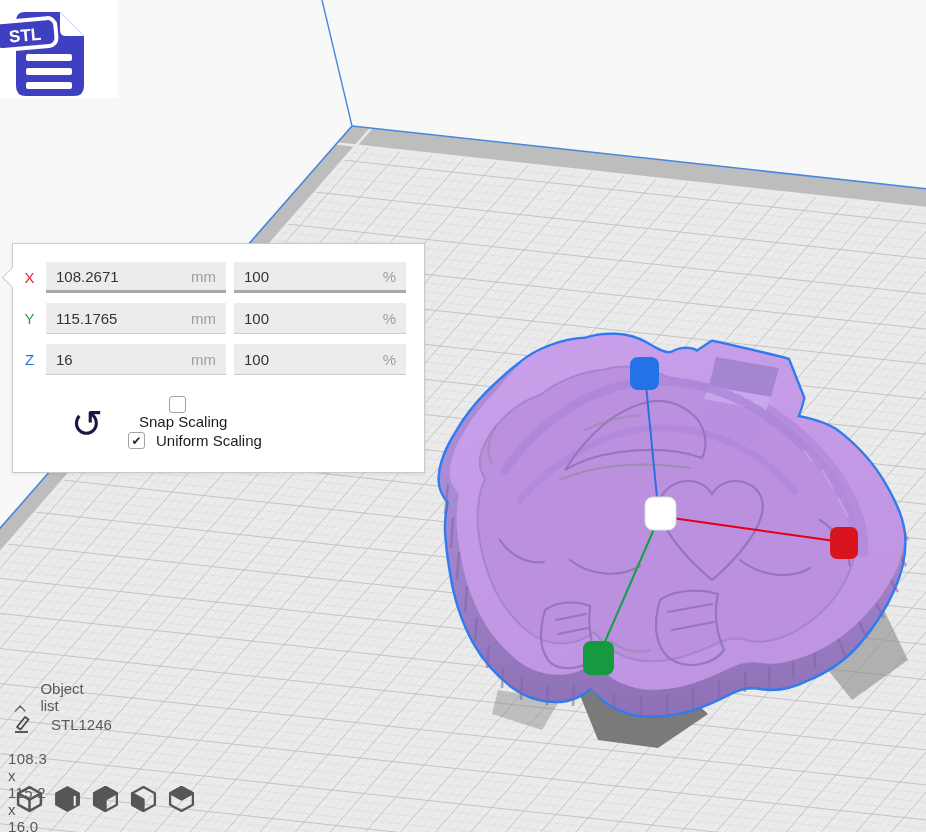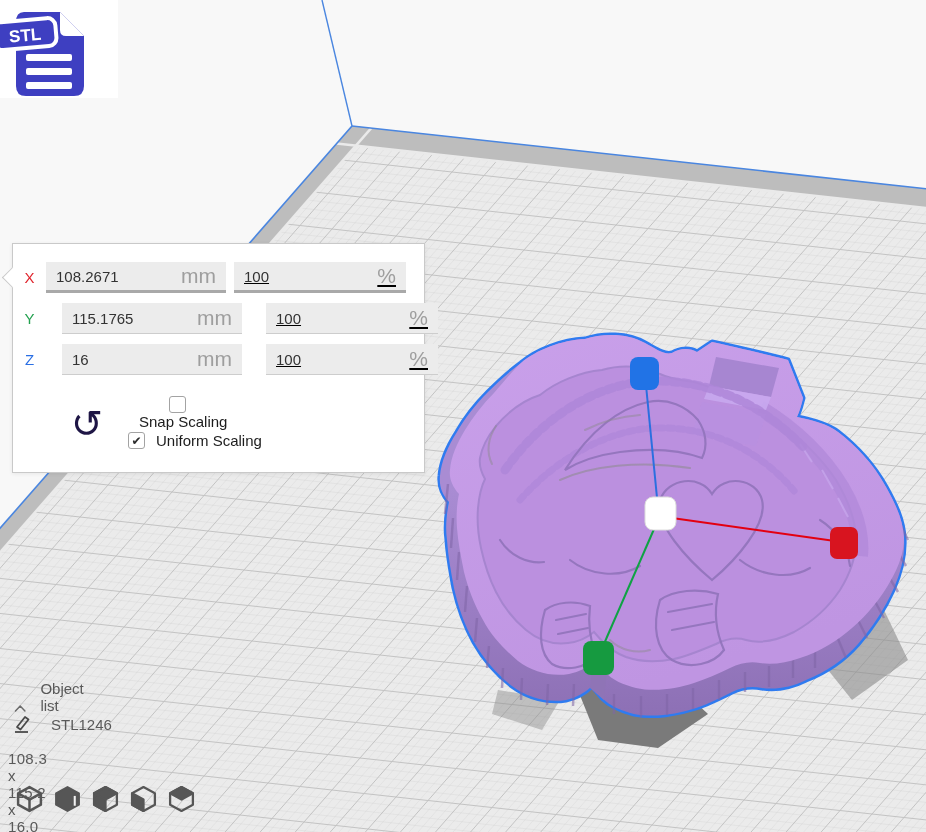--- a/index.html
+++ b/index.html
@@ -24,28 +24,28 @@
     position:absolute;left:0;width:100%;height:31px;display:flex;align-items:center;
   }
   .axis-row .axis-label{
     width:33px;text-align:center;font-size:15px;font-weight:400;flex:0 0 33px;
   }
   .field{
     height:31px;background:#ececec;display:flex;align-items:center;
     padding:0 10px;box-sizing:border-box;
   }
   .field.mm{width:180px;margin-right:8px;}
-  .field.pct{width:172px;text-decoration:underline;}
+  .field.pct{width:172px;}
   .field input{
     flex:1;min-width:0;border:none;background:transparent;outline:none;
     font-size:15px;color:#333333;font-family:"Liberation Sans",sans-serif;padding:0;
   }
-  .field .unit{font-size:21px;color:#9e9e9e;margin-left:6px;}
+  .field .unit{font-size:15px;color:#9e9e9e;margin-left:6px;}
   .row-x .field{border-bottom:3px solid #a9a9a9;gap:11px;}
-  .row-y .field,.row-z .field{border-bottom:1px solid #cdcdcd;margin-left:16px;}
+  .row-y .field,.row-z .field{border-bottom:1px solid #cdcdcd;}
   .label-x{color:#e0262e;} .label-y{color:#23a14f;} .label-z{color:#2a6fe4;}
   .check-row{
     position:absolute;left:115px;display:flex;align-items:center;cursor:default;
   }
   .checkbox{
     width:17px;height:17px;background:#fff;border:1px solid #a3a3a3;border-radius:3px;
     display:flex;align-items:center;justify-content:center;
     font-size:12px;color:#2b2b2b;box-sizing:border-box;
   }
   .check-row .cb-label{font-size:15px;color:#1c1c1c;margin-left:11px;}

